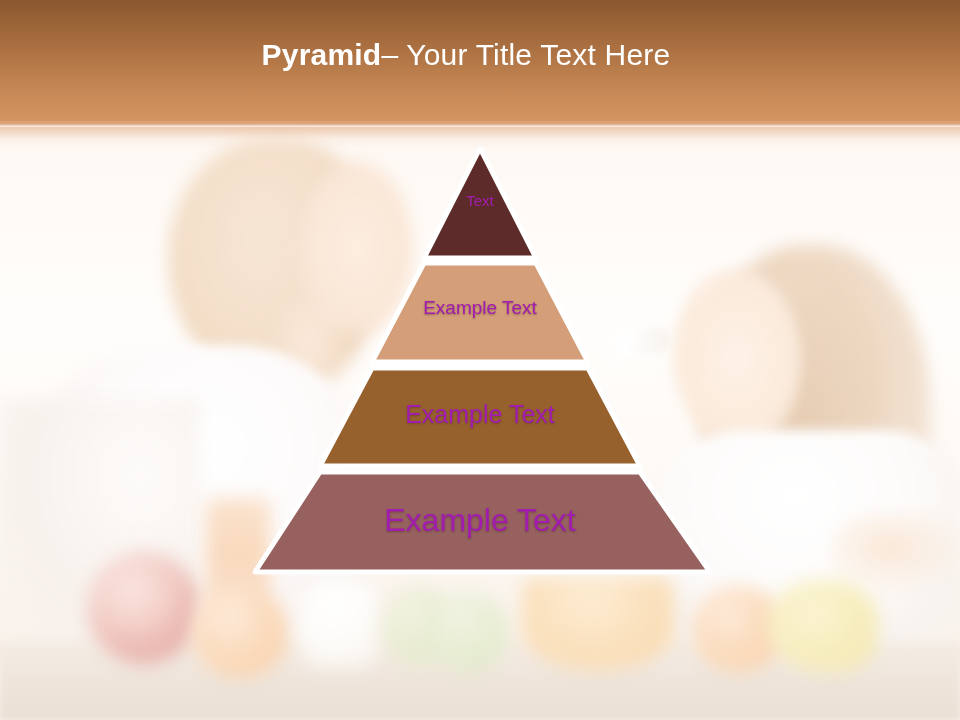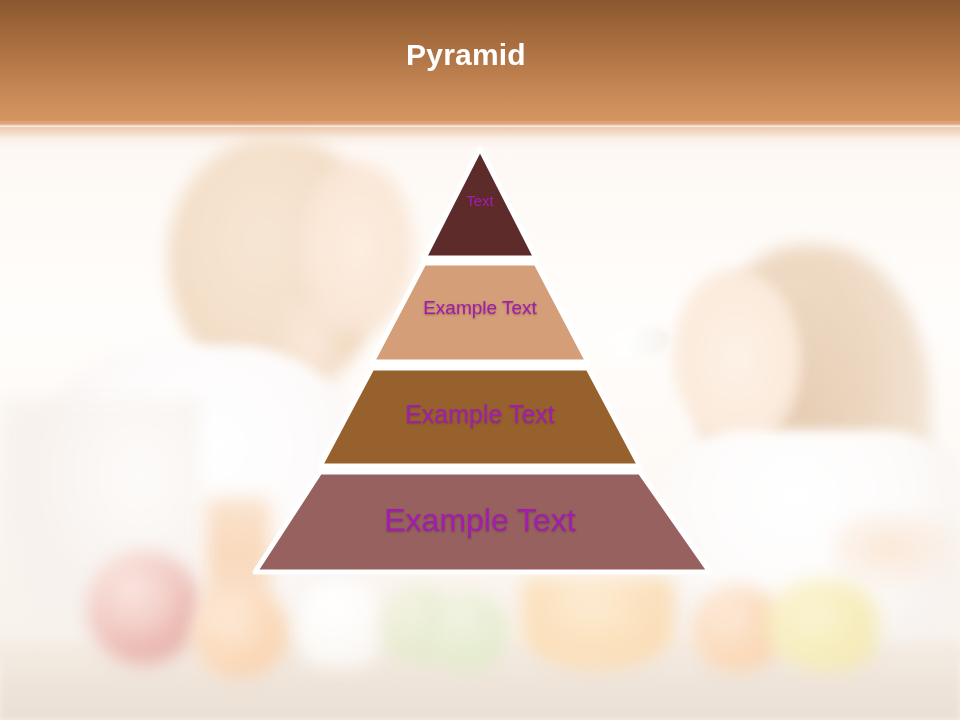--- a/index.html
+++ b/index.html
@@ -152,15 +152,16 @@
     <div class="tier-label lbl3">Example Text</div>
     <div class="tier-label lbl4">Example Text</div>
   </div>
 
   <div class="header"></div>
   <div class="header-line"></div>
   <div class="header-glow"></div>
 
   <div class="title">
     <span class="t-bold">Pyramid</span>
+      <span class="t-rest"> – Your Title Text Here</span>
   </div>
 
 </div>
 
 </body></html>

